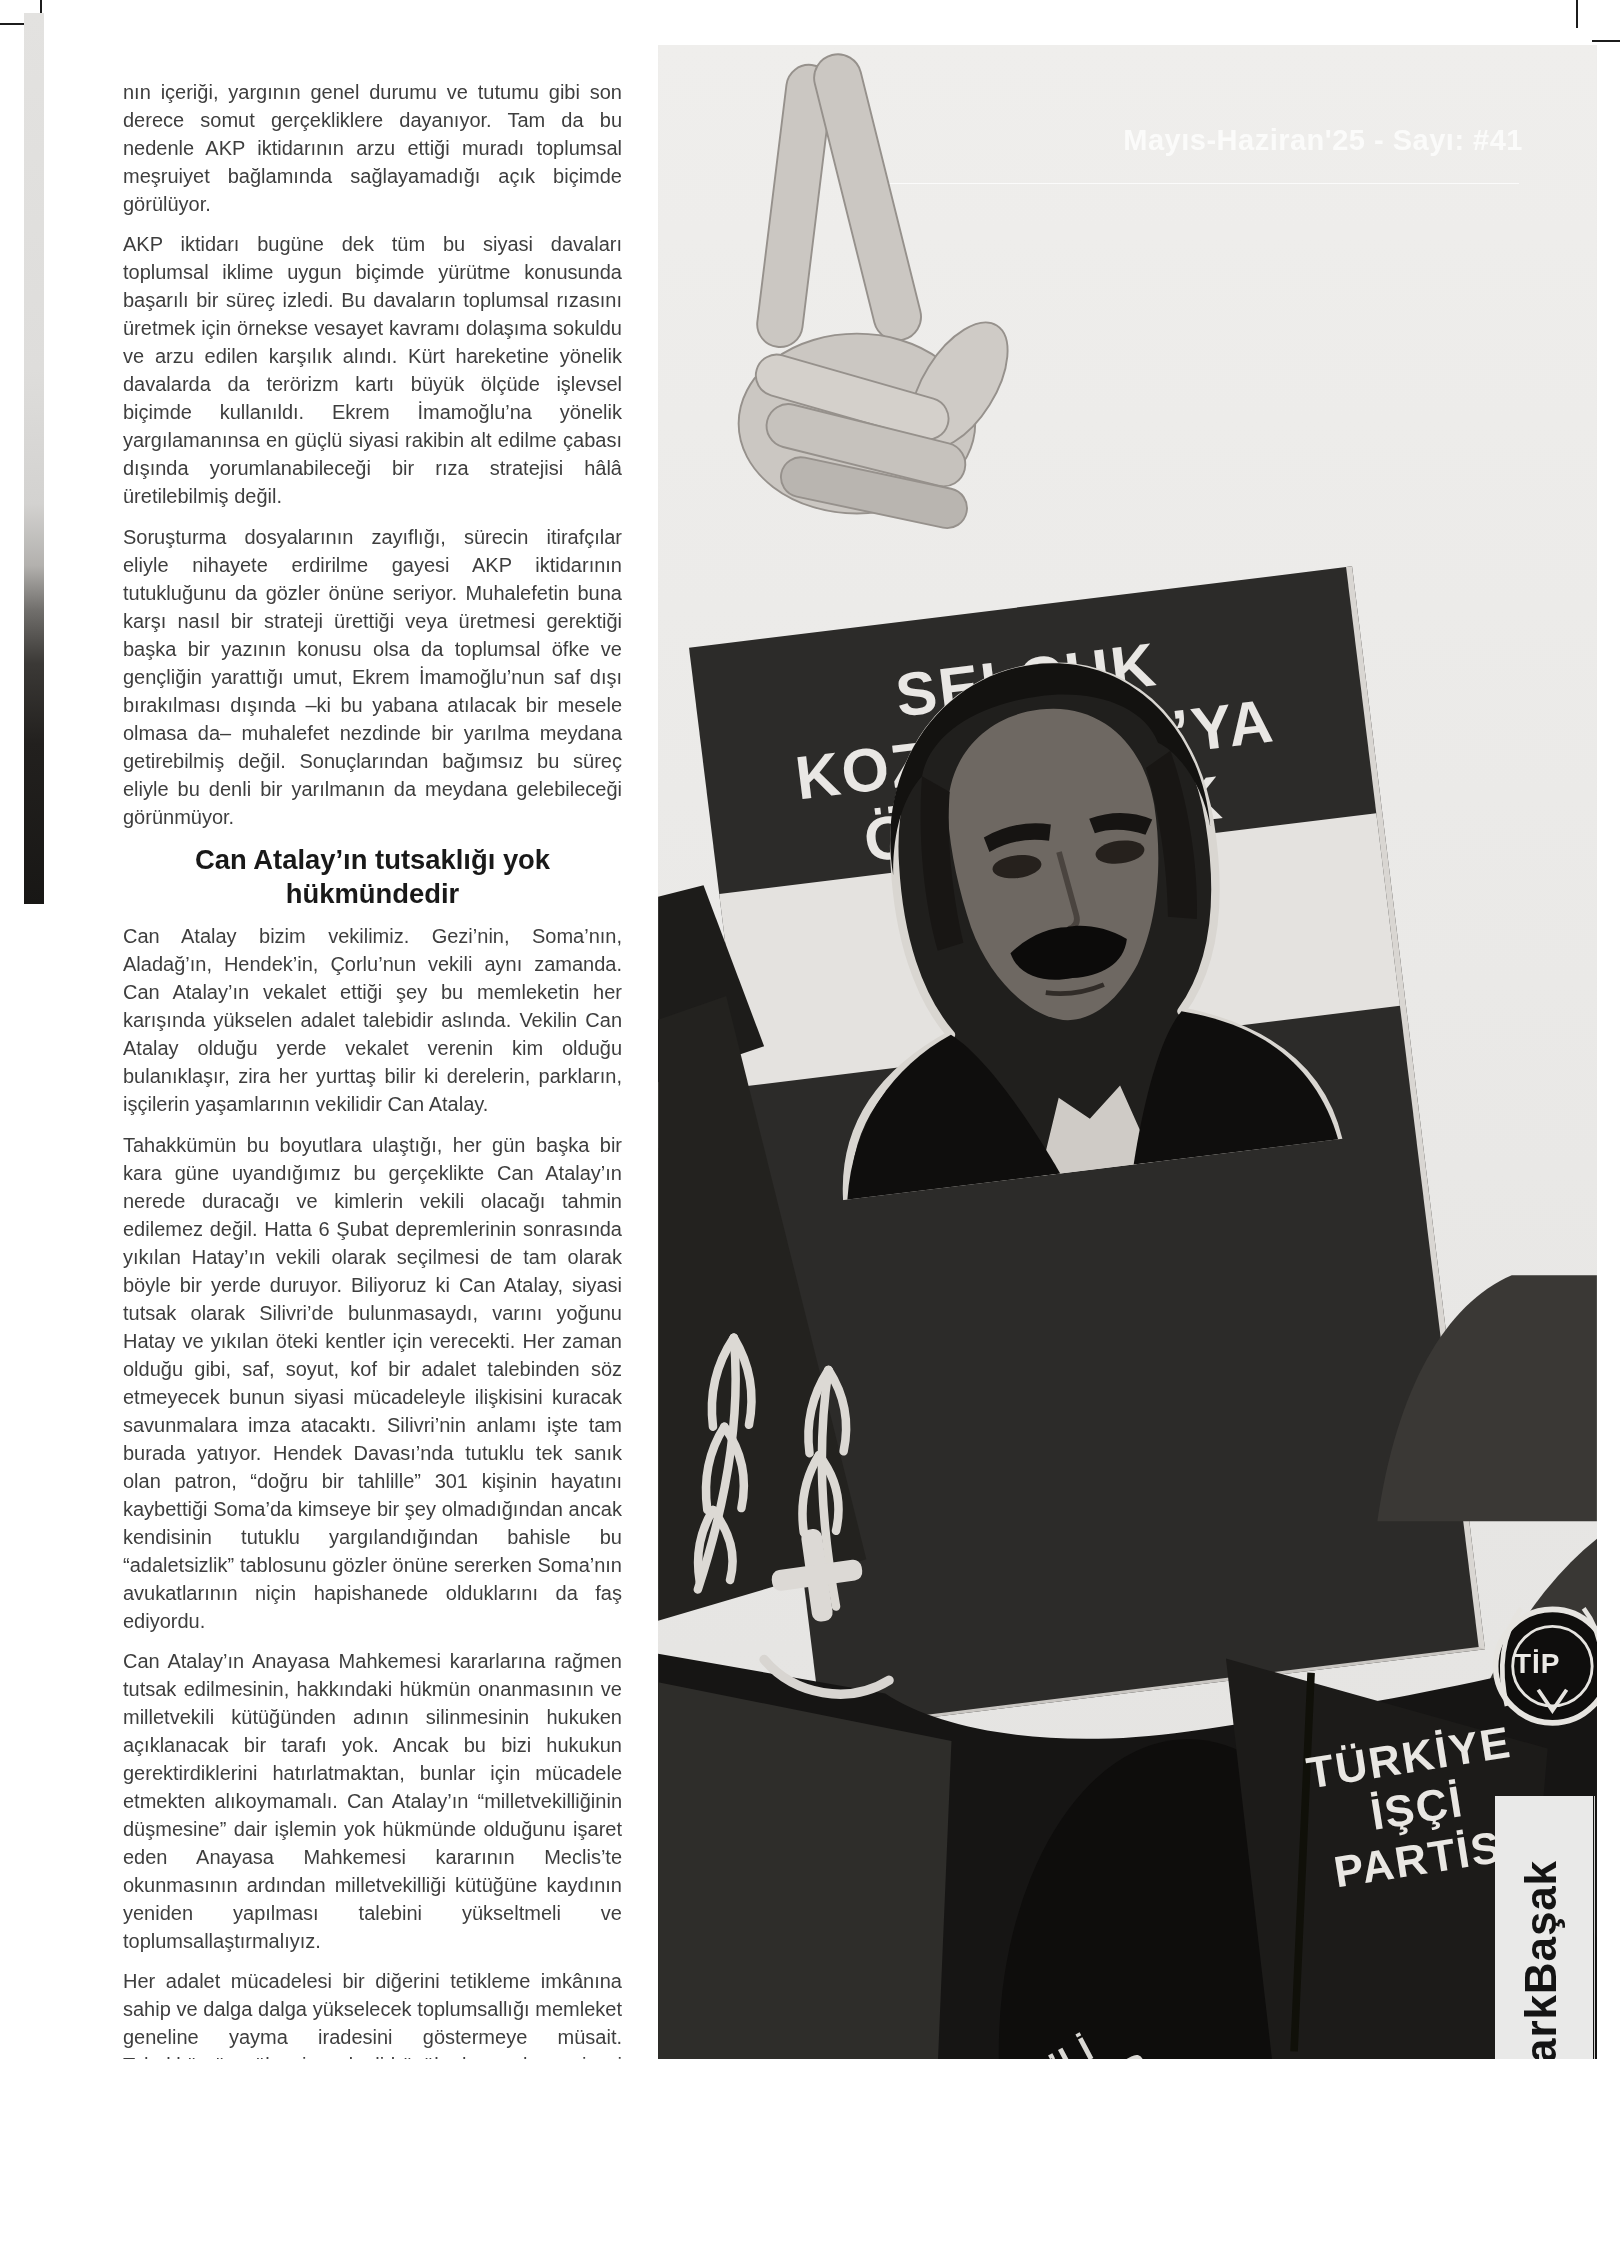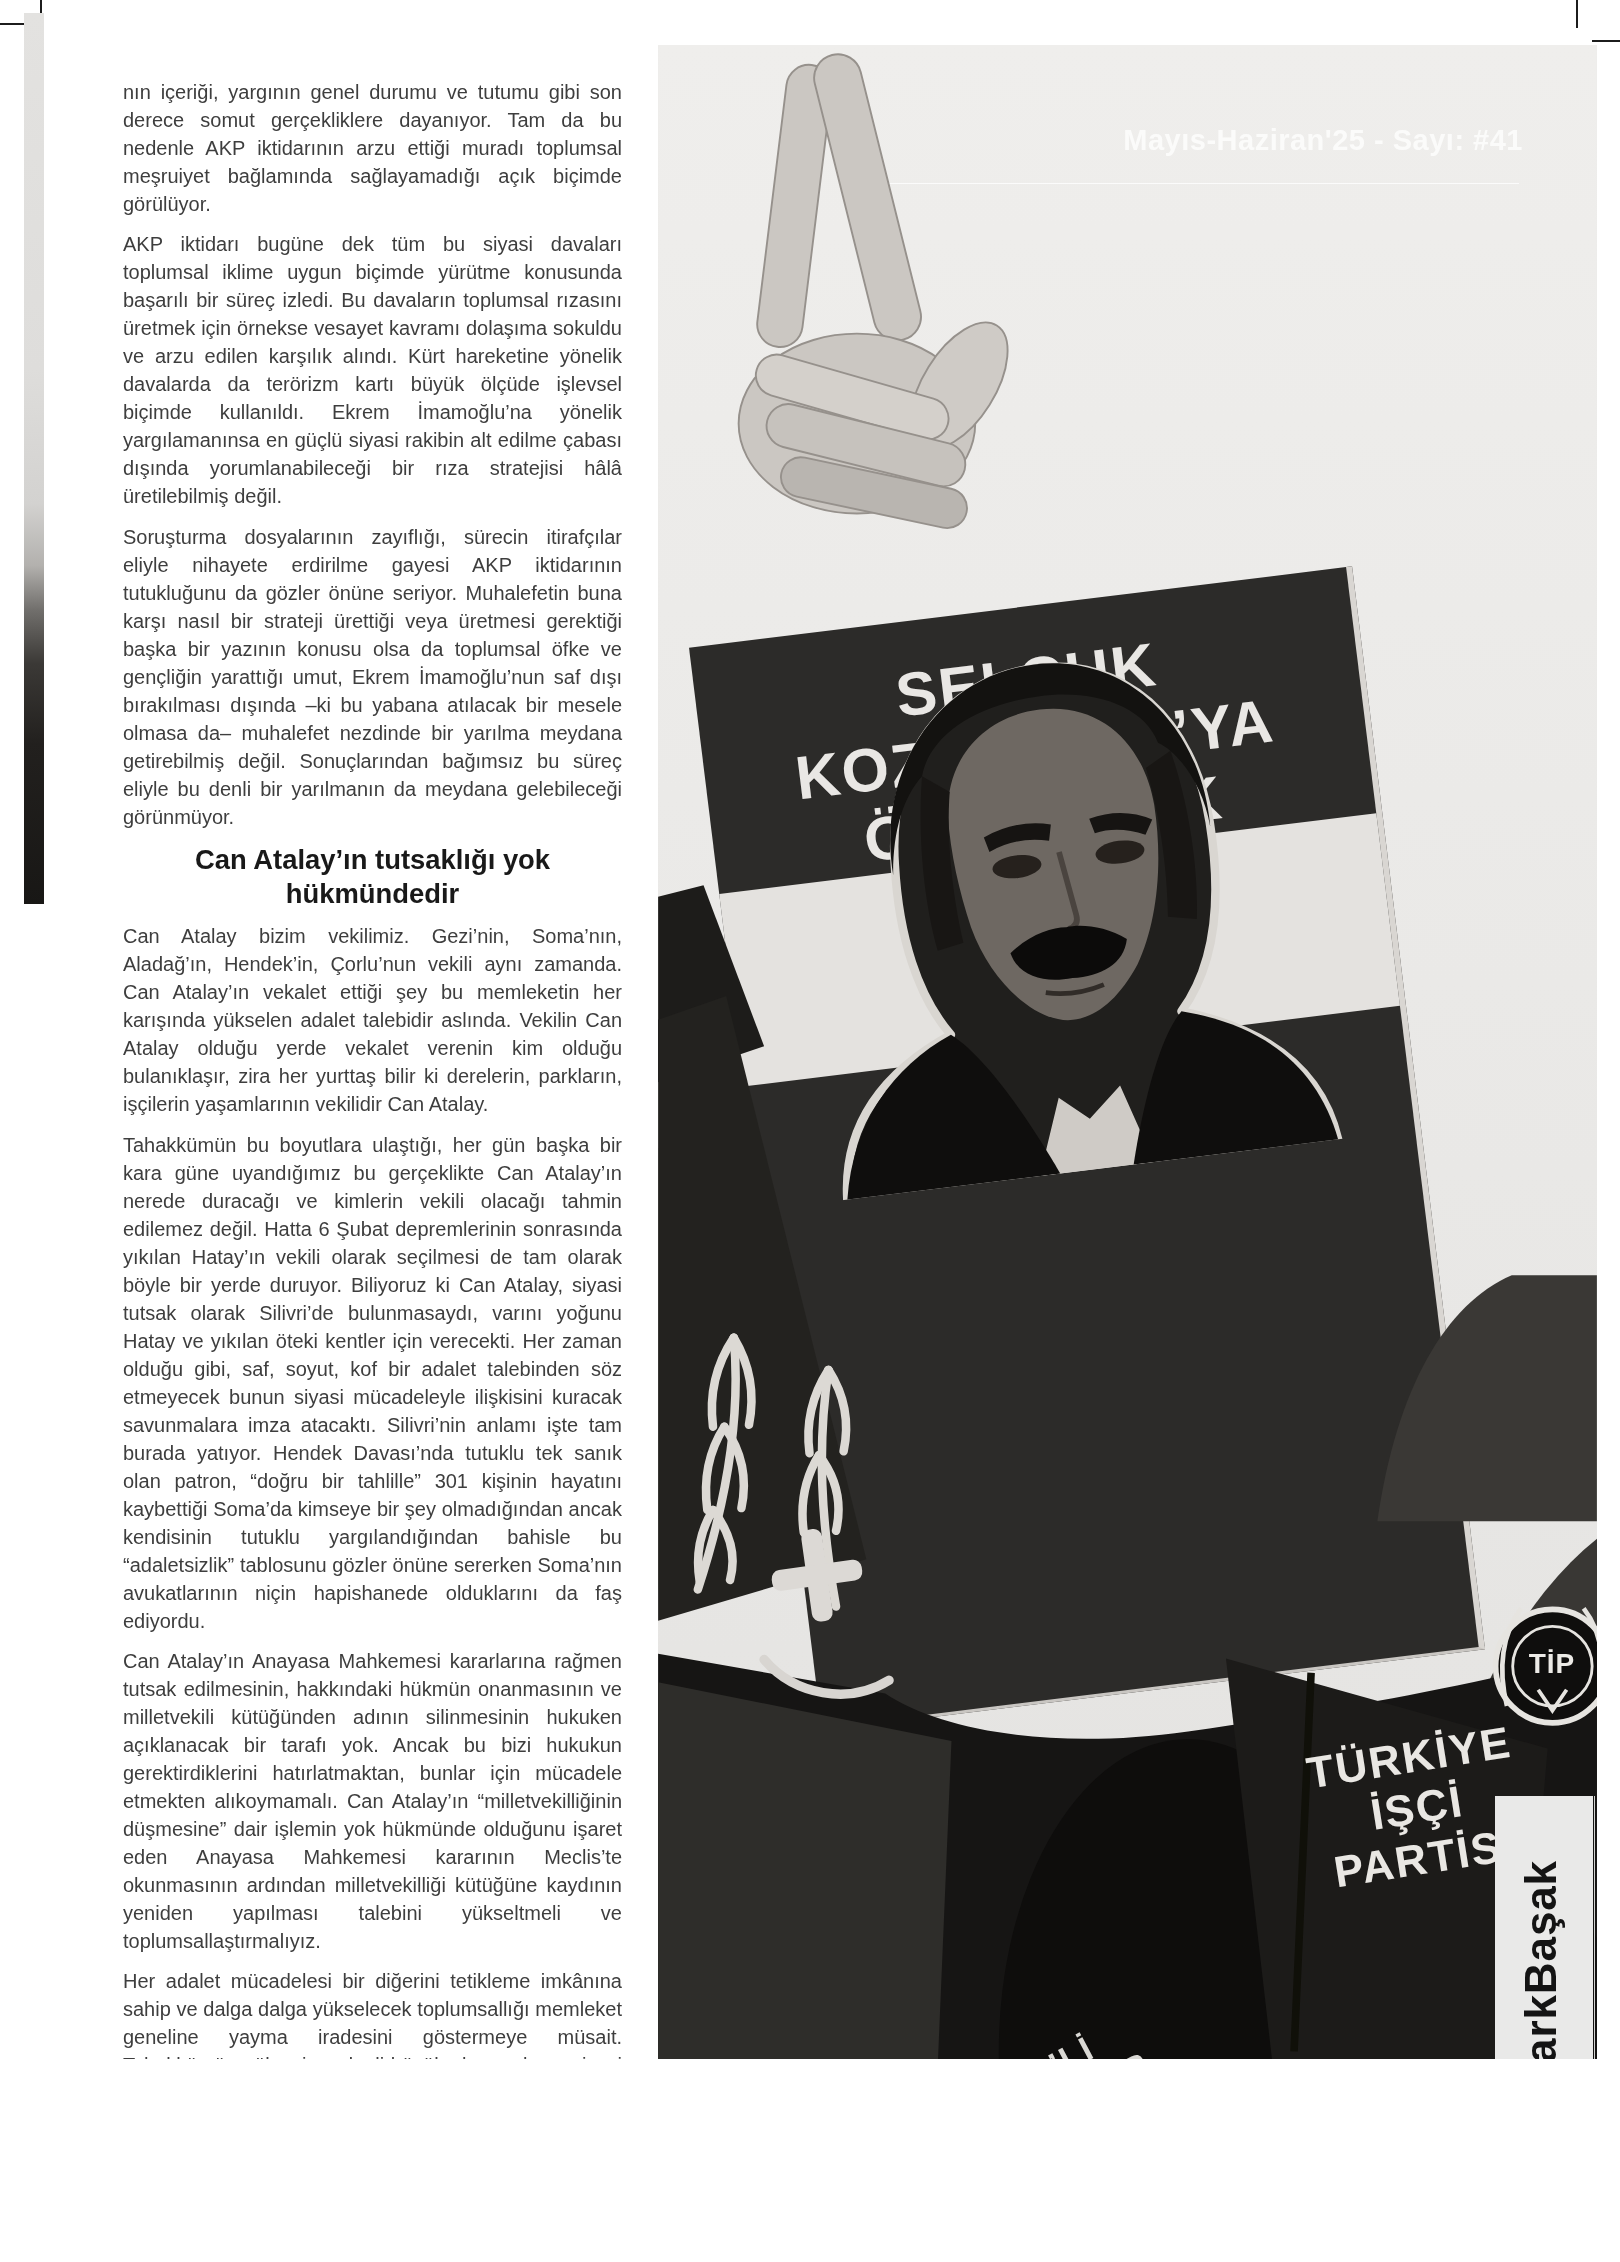--- a/index.html
+++ b/index.html
@@ -43,21 +43,21 @@
     color:#2b2a28;letter-spacing:0.9px;}
   #poster .sign-band .sign-sub{margin-top:3.8px;font-size:19px;font-weight:700;
     color:#5a5753;letter-spacing:0.9px;}
   #poster .sign-band .sign-sub span{display:inline-block;}
   #poster .sign-band .gap{width:114px;}
 
   
   #hand{position:absolute;left:256px;top:1221px;width:360px;height:530px;}
 
   
-  #tip-label{position:absolute;left:856px;top:1603px;width:76px;text-align:center;
+  #tip-label{position:absolute;left:856px;top:1603px;width:76px;
     font-size:28px;font-weight:800;color:#eceae6;letter-spacing:0.9px;}
   #turkiye-flag-text{position:absolute;left:617px;top:1686px;width:284px;
     transform:rotate(-9deg);color:#e9e7e3;font-weight:800;text-align:center;
     font-size:44px;line-height:51px;letter-spacing:1.9px;}
   #kadinlar-flag-text{position:absolute;left:284px;top:1997px;width:246px;
     transform:rotate(-28deg);color:#dad8d4;font-weight:800;text-align:center;
     font-size:34px;line-height:40px;letter-spacing:1.9px;}
   #ad-letters{position:absolute;left:17px;top:2093px;transform:rotate(-5deg);
     font-size:91px;font-weight:800;color:#e4e2de;letter-spacing:5.7px;}
 

